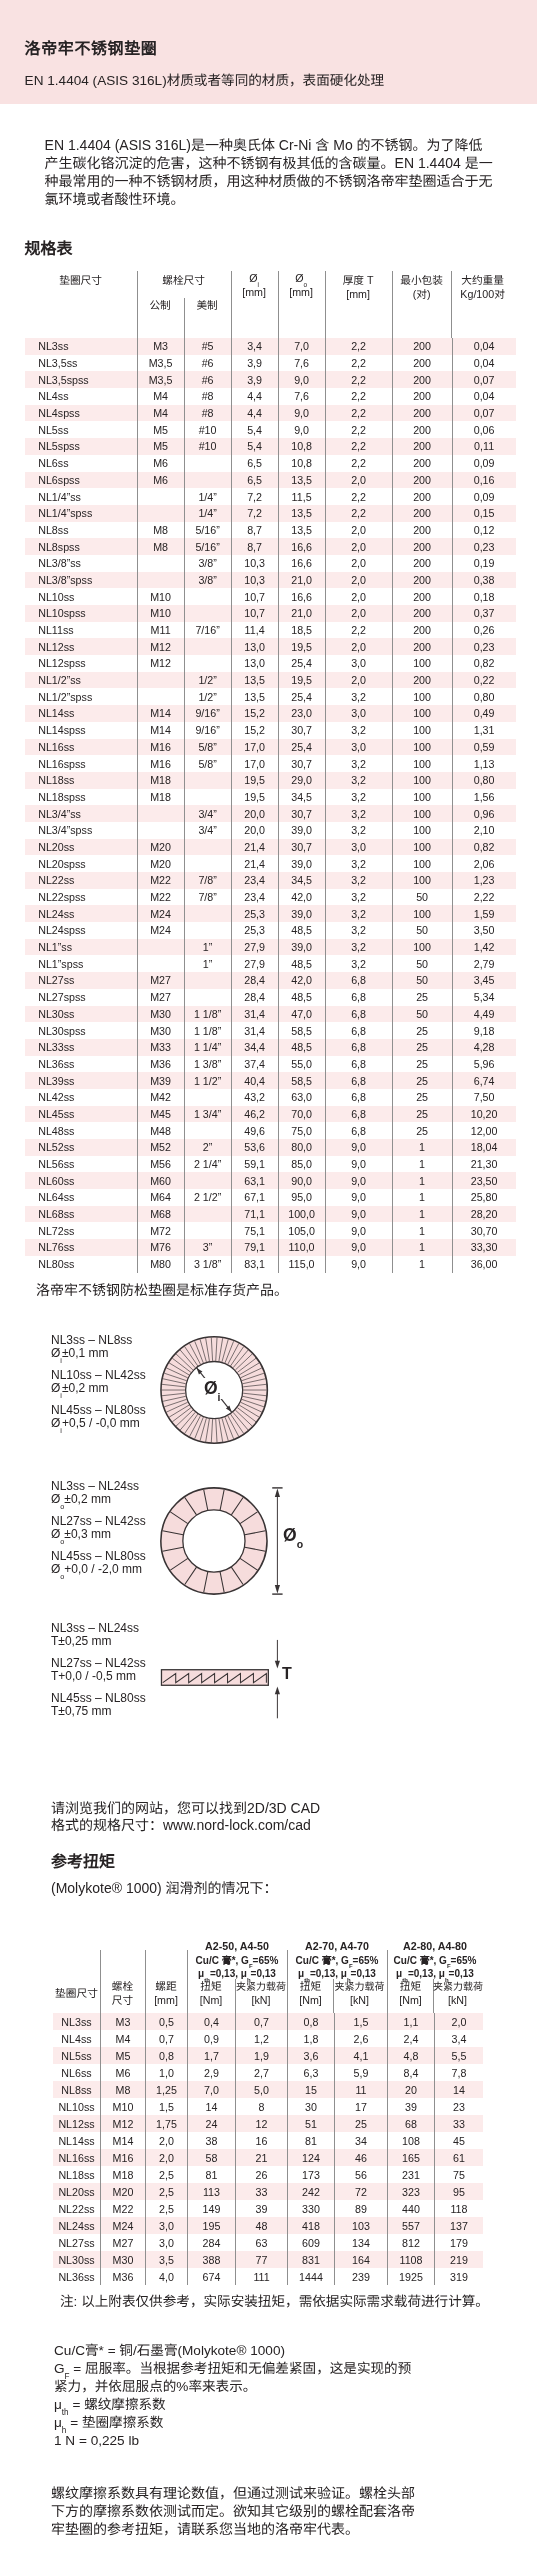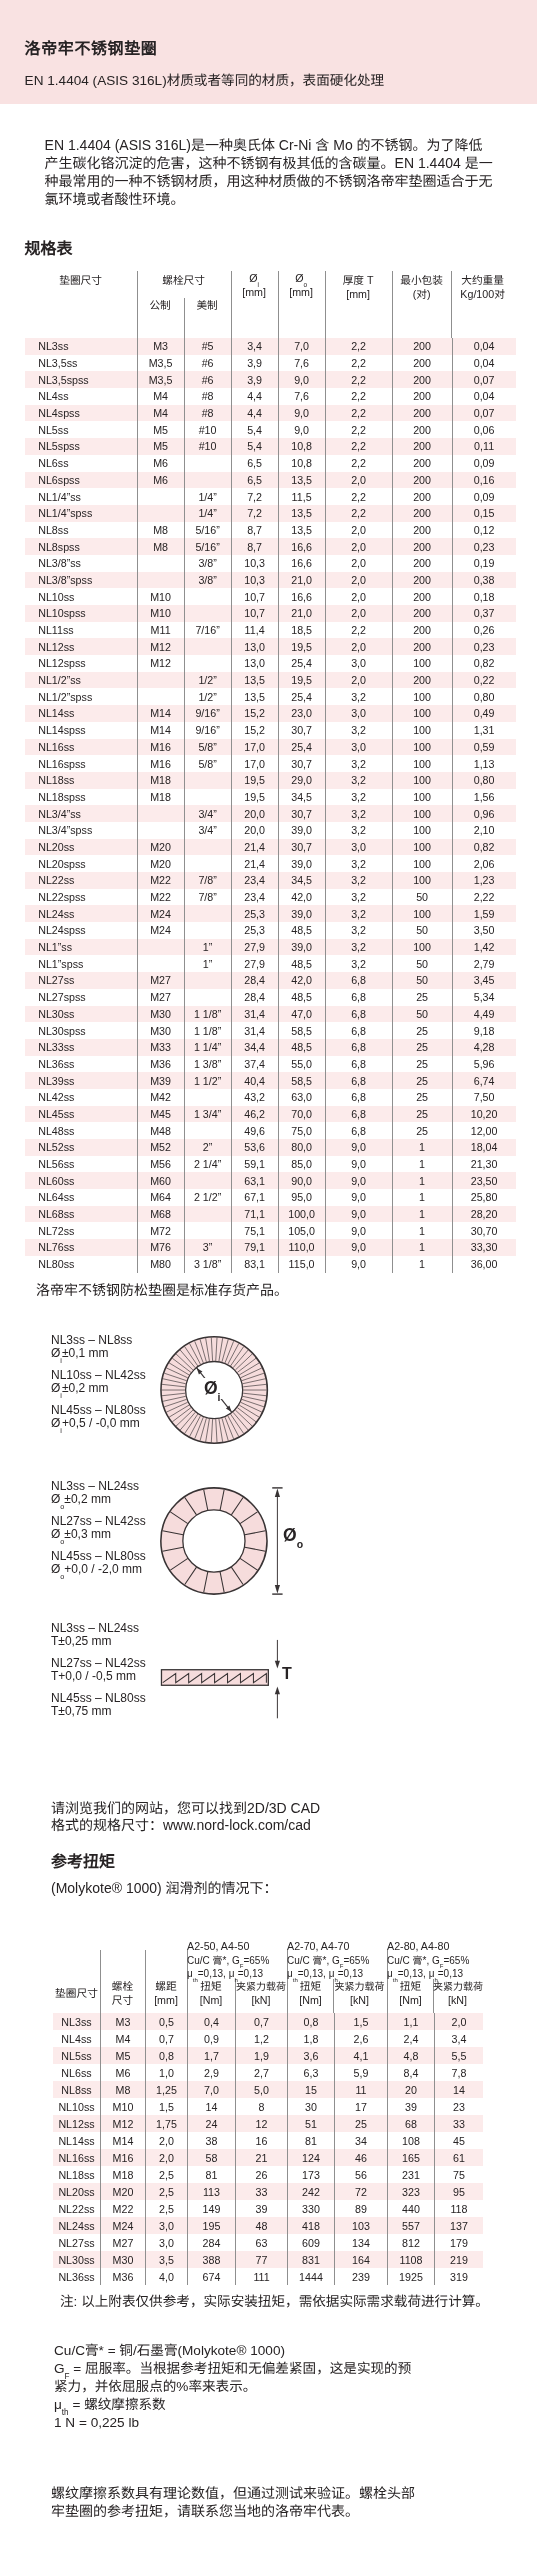--- a/index.html
+++ b/index.html
@@ -42,21 +42,21 @@
   #dim-i{left:202px;top:1378px;background:#fff;padding:0 1.9px;}
   #dim-o{left:283px;top:1525px;}
   #dim-t{left:282px;top:1665px;font-size:16px;}
   #cad-note{left:51px;top:1752px;line-height:17px;margin-top:48px;}
   #tq-heading{left:51px;top:1848px;}
   #tq-intro{left:51px;top:1877px;line-height:23px;font-size:14px;}
   #tq-head{left:53px;top:1940px;width:429px;height:73px;}
   #tq-note{left:60px;top:2290px;font-size:13.6px;}
   #footnotes{left:54px;top:2342px;font-size:13.6px;line-height:18px;}
   #closing{left:51px;top:2484px;font-size:14px;line-height:18px;}
-  .gblk{position:absolute;}
+  .gblk{position:absolute;text-align:center;font-weight:bold;}
   .gblk .g1{font-size:10.7px;line-height:13.6px;}
   .gblk .g2,.gblk .g3{font-size:10px;line-height:13.6px;white-space:nowrap;}
 </style>
 </head>
 <body>
 
 <div id="page">
 
   <div class="abs band">
     <div class="abs title">洛帝牢不锈钢垫圈</div>
@@ -823,21 +823,23 @@
       <div class="cell bl">319</div>
     </div>
 
   <div id="tq-note" class="abs">注: 以上附表仅供参考，实际安装扭矩，需依据实际需求载荷进行计算。</div>
 
   <div id="footnotes" class="abs">
       <div class="ln">Cu/C膏* = 铜/石墨膏(Molykote® 1000)</div>
       <div class="ln">G<sub>F</sub> =  屈服率。当根据参考扭矩和无偏差紧固，这是实现的预</div>
       <div class="ln">紧力，并依屈服点的%率来表示。</div>
       <div class="ln">μ<sub>th</sub> =  螺纹摩擦系数</div>
+      <div class="ln">μ<sub>h</sub> =  垫圈摩擦系数</div>
       <div class="ln">1 N = 0,225 lb</div>
     </div>
   <div id="closing" class="abs">
       <div class="ln">螺纹摩擦系数具有理论数值，但通过测试来验证。螺栓头部</div>
+      <div class="ln">下方的摩擦系数依测试而定。欲知其它级别的螺栓配套洛帝</div>
       <div class="ln">牢垫圈的参考扭矩，请联系您当地的洛帝牢代表。</div>
     </div>
 
 </div>
 
 
 </body></html>

